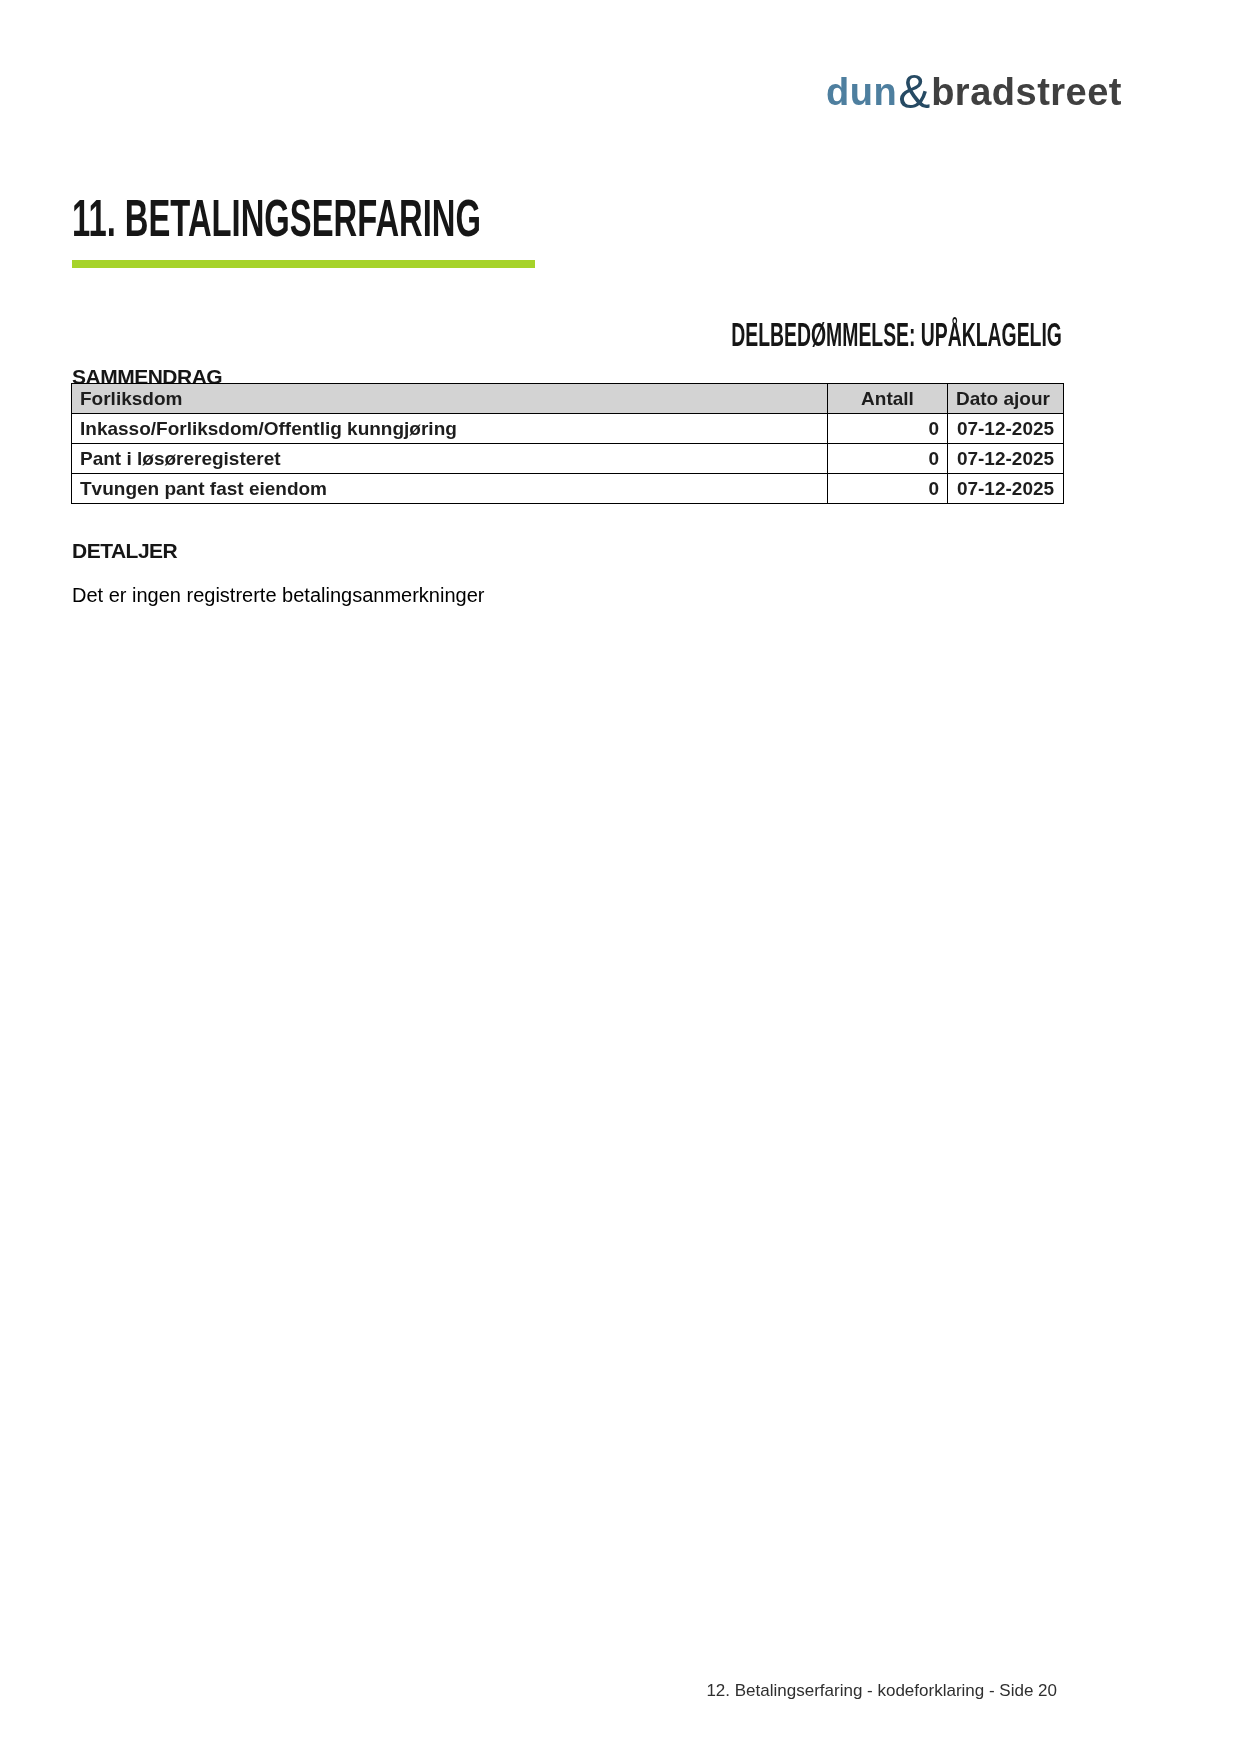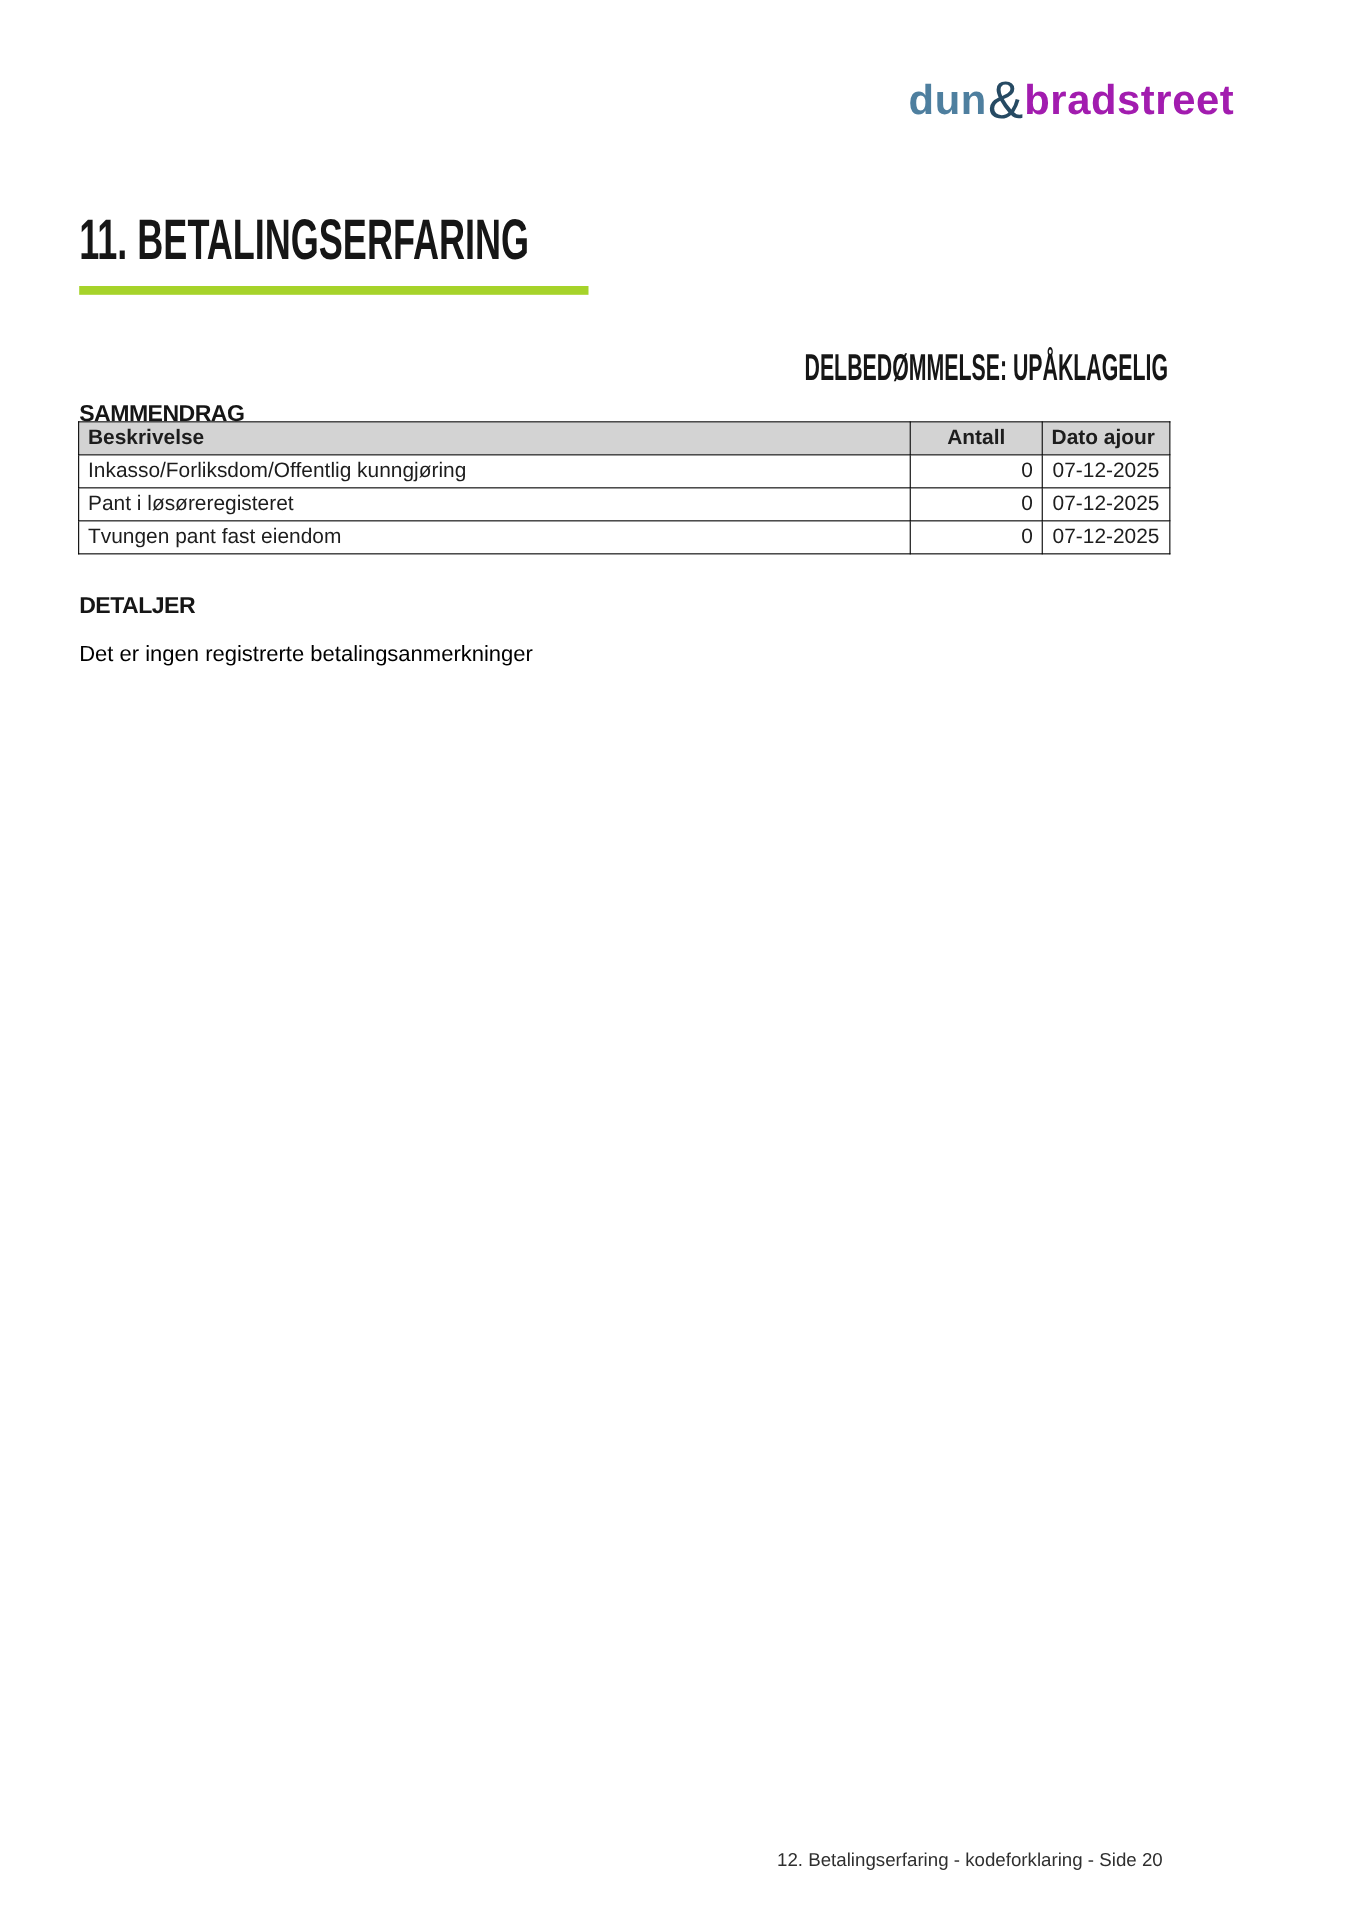--- a/index.html
+++ b/index.html
@@ -30,21 +30,21 @@
     align-items: baseline;
     white-space: nowrap;
   }
   .logo .word {
     font-size: 38px;
     font-weight: 700;
     letter-spacing: 0.5px;
     line-height: 52px;
   }
   .logo .word-dun   { color: #4e7f9f; }
-  .logo .word-brad  { color: #a21caf; text-align: center; }
+  .logo .word-brad  { color: #404040; text-align: center; }
   .logo .amp {
     font-size: 48px;
     font-weight: 400;
     color: #264a63;
     line-height: 40px;
     position: relative;
     top: 3px;
     margin: 0 1px;
   }
 
@@ -109,20 +109,21 @@
     color: #1d1d1d;
     border: 1px solid #000;
   }
   .summary-table th,
   .summary-table td {
     border: 1px solid #000;
     padding: 3px 8px;
     line-height: 23px;
     overflow: hidden;
     white-space: nowrap;
+    font-weight: bold;
   }
   .summary-table thead th {
     background: #d3d3d3;
     font-weight: 700;
     text-align: left;
   }
   .summary-table thead th.col-antall { text-align: center; }
   .summary-table thead th.col-dato   { text-align: left; }
   .summary-table td.cell-antall { text-align: right; }
   .summary-table td.cell-dato   { text-align: center; }
@@ -166,21 +167,21 @@
   <h3 class="section-heading heading-sammendrag">SAMMENDRAG</h3>
 
   <table class="summary-table">
     <colgroup>
       <col style="width:756px">
       <col style="width:120px">
       <col style="width:116px">
     </colgroup>
     <thead>
       <tr>
-        <th class="col-beskrivelse">Beskrivelse</th>
+        <th class="col-beskrivelse">Forliksdom</th>
         <th class="col-antall">Antall</th>
         <th class="col-dato">Dato ajour</th>
       </tr>
     </thead>
     <tbody>
       <tr>
         <td class="cell-beskrivelse">Inkasso/Forliksdom/Offentlig kunngjøring</td>
         <td class="cell-antall">0</td>
         <td class="cell-dato">07-12-2025</td>
       </tr>

